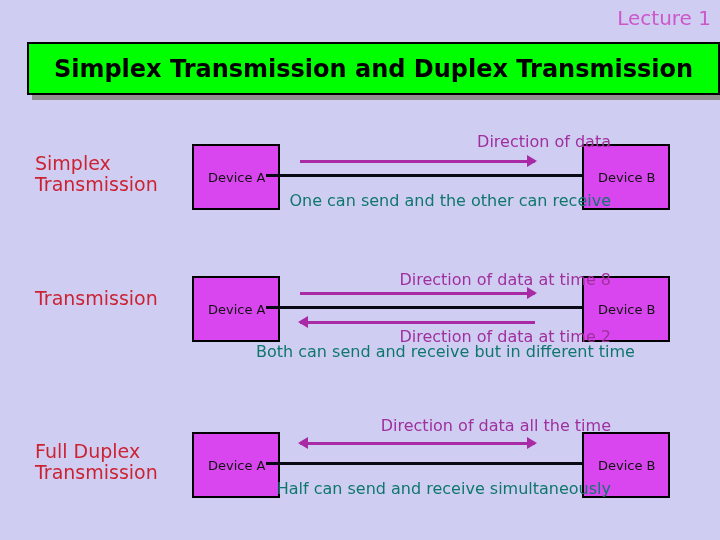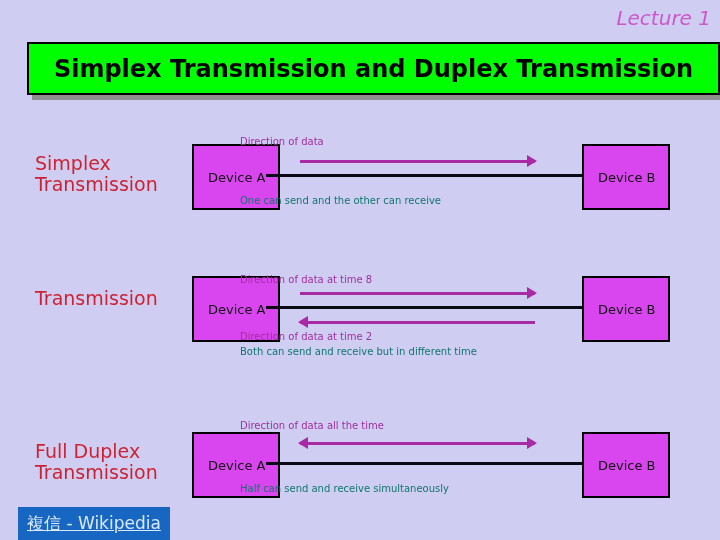--- a/index.html
+++ b/index.html
@@ -3,21 +3,21 @@
 <meta charset="utf-8">
 <style>
   html,body { margin:0; padding:0; }
   .slide {
     position:relative; width:720px; height:540px;
     background:#cfcef2; overflow:hidden;
     font-family:"DejaVu Sans", sans-serif;
   }
   .lecture {
     position:absolute; top:6px; right:9px;
-    font-size:20px; color:#cd56cb;font-style:italic;
+    font-size:20px; color:#cd56cb;
   }
   .title-bar {
     position:absolute; left:3px; top:42px; width:689px; height:49px;
     background:#00ff00; border:2px solid #000;
     box-shadow:5px 5px 0 #8f8f8f;
     display:flex; align-items:center; justify-content:center;
     font-size:24px; font-weight:bold; color:#000;
     white-space:nowrap;
     margin-left:24px;
   }
@@ -47,22 +47,22 @@
     content:""; position:absolute; right:-2px; top:-5px;
     border-left:10px solid #a82ba5;
     border-top:6px solid transparent; border-bottom:6px solid transparent;
   }
   .parrow.left::before {
     content:""; position:absolute; left:-2px; top:-5px;
     border-right:10px solid #a82ba5;
     border-top:6px solid transparent; border-bottom:6px solid transparent;
   }
   .ann, .note {
-    position:absolute; left:240px; width:355px;
-    text-align:left; font-size:10px; line-height:16px;
+    position:absolute; left:256px; width:355px;
+    text-align:right; font-size:16px; line-height:16px;
     white-space:nowrap;
   }
   .ann  { color:#a02f9e; }
   .note { color:#0f766e; }
   .wiki-link {
     position:absolute; left:18px; top:507px; height:33px;
     background:#1766c2; color:#d9e8fb;
     display:flex; align-items:center; padding:0 9px;
     font-size:17px; text-decoration:underline; cursor:pointer;
   }
@@ -123,17 +123,14 @@
     </div>
     <div class="device dev-b" style="top:432px">
       <span>Device B</span>
     </div>
     <div class="ann" style="top:418px">Direction of data all the time</div>
     <div class="parrow right left" style="top:442px"></div>
     <div class="wire" style="top:462px"></div>
     <div class="note" style="top:481px">Half can send and receive simultaneously</div>
   </div>
 
-  <div class="wiki-link">
-    <span>複信 - Wikipedia</span>
-  </div>
 
 </div>
 
 </body></html>

